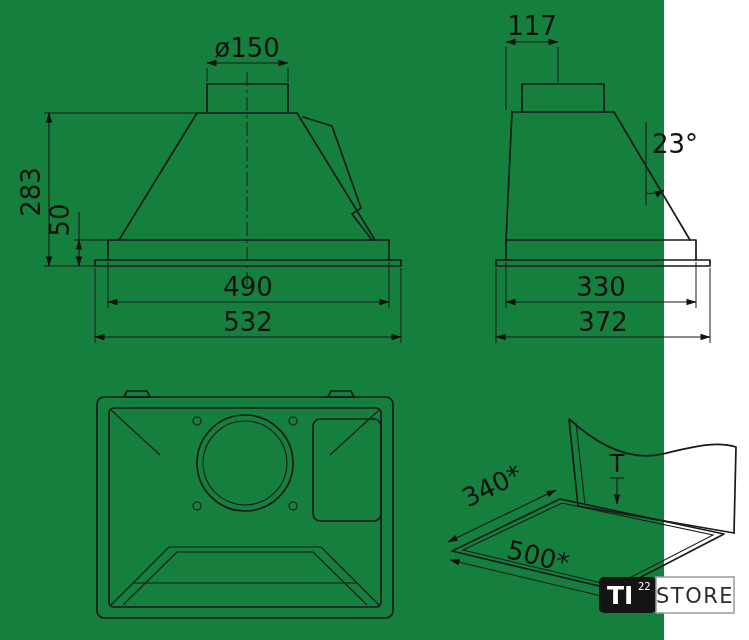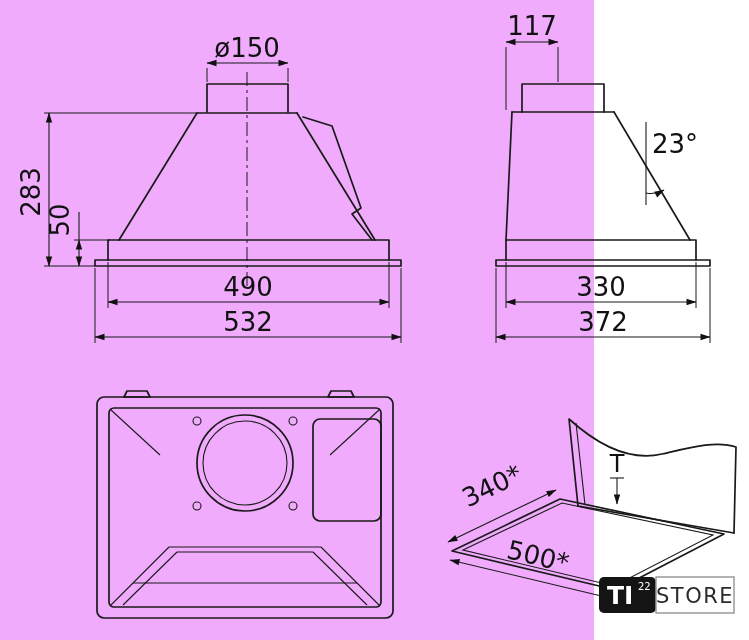--- a/index.html
+++ b/index.html
@@ -1,16 +1,16 @@
 <!DOCTYPE html>
 <html><head>
 <meta charset="utf-8">
 <style>
   html,body{margin:0;padding:0;background:#fff;}
-  .canvas{width:594px;height:640px;background:#f0abfc;position:relative;font-family:"DejaVu Sans",sans-serif;}
+  .canvas{width:664px;height:640px;background:#15803d;position:relative;font-family:"DejaVu Sans",sans-serif;}
   svg{display:block;}
   .obj{stroke:#1a1a1a;stroke-width:1.7;fill:none;stroke-linejoin:round;stroke-linecap:round;}
   .thin{stroke:#1a1a1a;stroke-width:1.1;fill:none;}
   .ext{stroke:#1a1a1a;stroke-width:1;fill:none;}
   .dim{stroke:#1a1a1a;stroke-width:1.1;fill:none;}
   .cl{stroke:#1a1a1a;stroke-width:1;fill:none;stroke-dasharray:14 4 3 4;}
   text{fill:#111;stroke:none;font-family:"DejaVu Sans",sans-serif;font-size:26px;}
   text.small{font-size:24px;}
   text.logo-b{font-size:25px;font-weight:bold;fill:#fff;}
   text.logo-s{font-size:10px;fill:#fff;}

